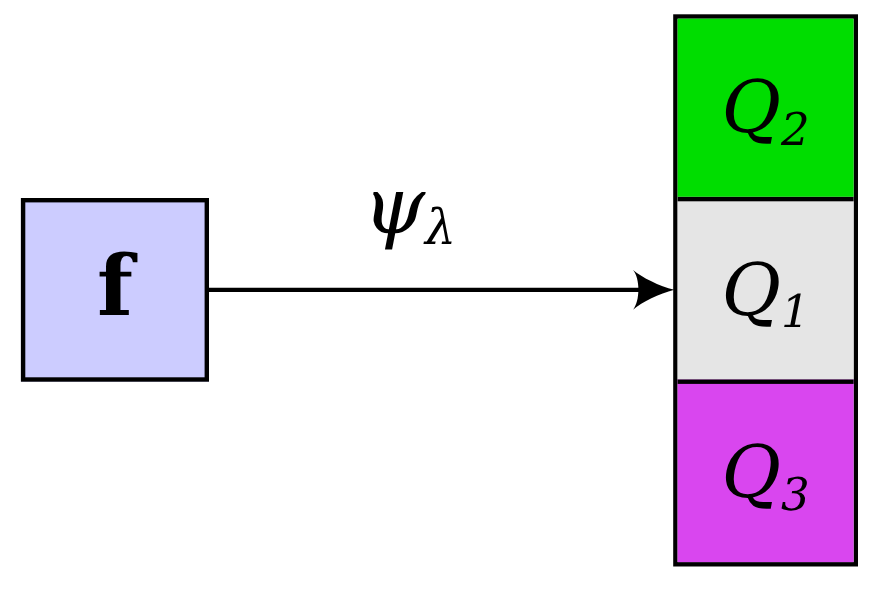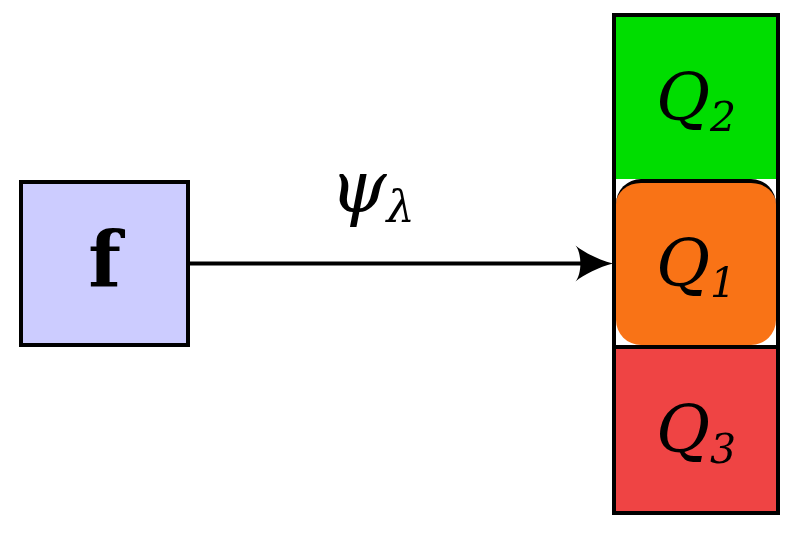--- a/index.html
+++ b/index.html
@@ -125,26 +125,26 @@
   </div>
 
   <div class="output-column">
 
     <div class="output-cell" style="background-color: rgb(0, 221, 0);">
       <span class="q-label">
         <span>Q</span><sub>2</sub>
       </span>
     </div>
 
-    <div class="output-cell" style="background-color: #f97316; border-radius: 25px;">
+    <div class="output-cell" style="background-color: #e5e5e5;">
       <span class="q-label">
         <span>Q</span><sub>1</sub>
       </span>
     </div>
 
-    <div class="output-cell" style="background-color: #ef4444;">
+    <div class="output-cell" style="background-color: #d946ef;">
       <span class="q-label">
         <span>Q</span><sub>3</sub>
       </span>
     </div>
 
   </div>
 </div>
 
 </body></html>

